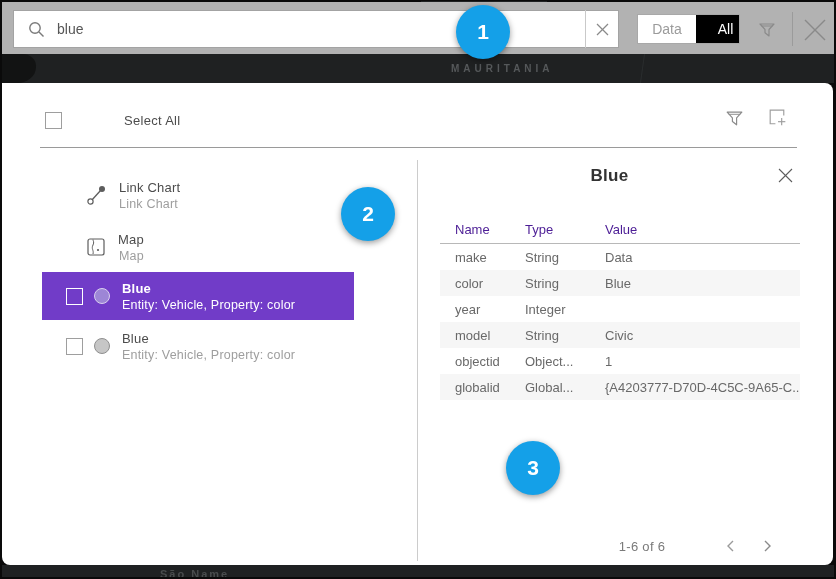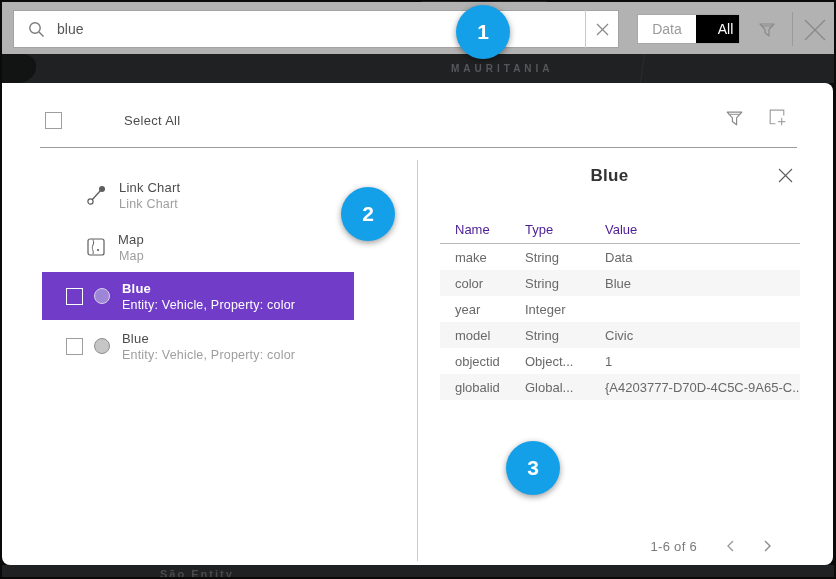--- a/index.html
+++ b/index.html
@@ -77,39 +77,39 @@
   .ptable{ position:absolute; left:438px; top:135px; width:360px; font-size:13px; color:#696969; }
   .ptable .hrow{ display:flex; height:22px; align-items:center; color:#4c1d95; }
   .ptable .hline{ height:1px; background:#b8b8b8; margin-top:3px; }
   .ptable .row{ display:flex; height:26px; align-items:center; }
   .ptable .row.alt{ background:#f6f6f6; }
   .c1{ width:85px; padding-left:15px; flex:0 0 auto; }
   .c2{ width:80px; flex:0 0 auto; }
   .c3{ flex:1; white-space:nowrap; overflow:hidden; }
 
   .pagination{ position:absolute; left:585px; top:452px; width:220px; height:22px; display:flex; align-items:center; }
-  .pag-label{ width:110px; text-align:right; font-size:13px; color:#7a7a7a; letter-spacing:.3px; }
+  .pag-label{ width:110px; text-align:center; font-size:13px; color:#7a7a7a; letter-spacing:.3px; }
   .pag-btn{ background:none; border:none; display:flex; cursor:pointer; margin-left:24px; }
   .pag-prev{ margin-left:28px; }
 </style>
 </head>
 <body>
 
 <div class="screen">
 
   <div class="map-strip map-top">
     <div class="map-blob"></div>
     <div class="map-faint-line"></div>
     <div class="map-label lbl-mauritania">MAURITANIA</div>
   </div>
   <div class="map-strip map-notch">
     <div class="map-label lbl-western">WESTERN</div>
   </div>
   <div class="map-strip map-bottom">
-    <div class="map-label lbl-saopaulo">São Entity</div>
+    <div class="map-label lbl-saopaulo">São Name</div>
   </div>
 
   <div class="topbar">
     <div class="search-box">
       <span class="mag">
         <svg width="17" height="17" viewBox="0 0 17 17">
             <circle cx="7" cy="7" r="5.2" fill="none" stroke="#7a7a7a" stroke-width="1.4"></circle>
             <line x1="11" y1="11" x2="15.5" y2="15.5" stroke="#7a7a7a" stroke-width="1.4"></line>
           </svg>
       </span>

